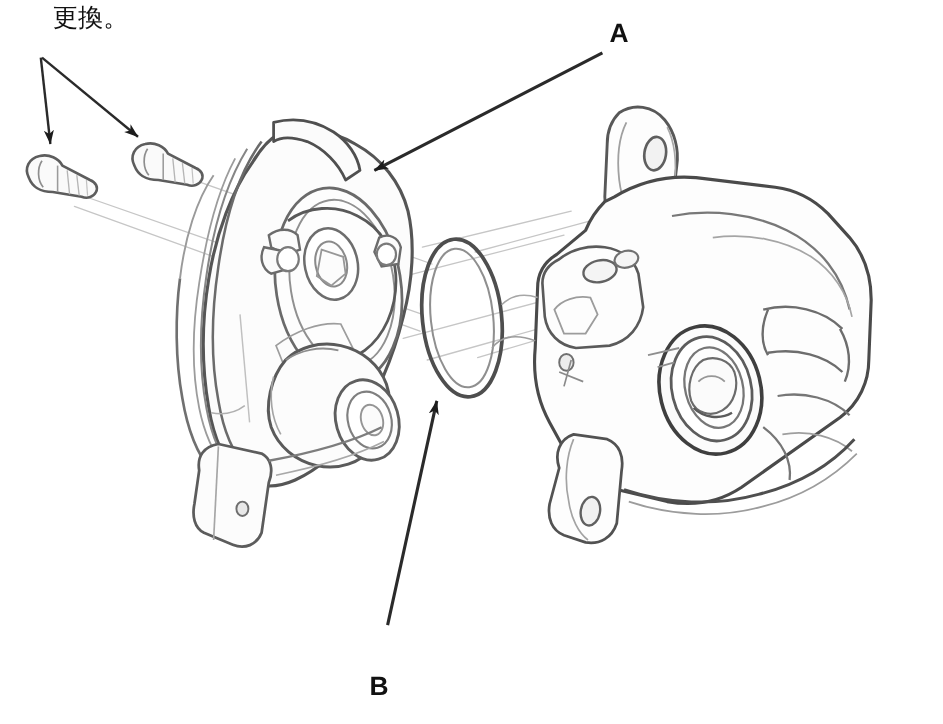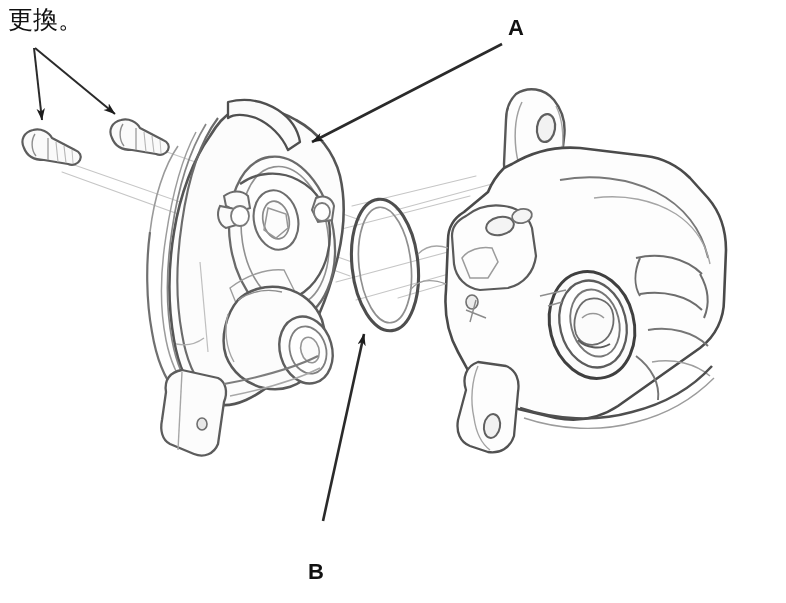--- a/index.html
+++ b/index.html
@@ -35,23 +35,24 @@
     color: #111111;
     white-space: pre;
     line-height: 1.12;
   }
   .label-letter {
     font-weight: bold;
     font-size: 22px;
     letter-spacing: 0.5px;
   }
   .label-cjk {
-    font-size: 25px;
+    font-size: 21px;
     font-weight: 500;
-    font-family: Liberation Serif, serif;
+    font-family: Liberation Mono, monospace;
+    margin-left: 36px;
   }
   #label-a { left: 508px; top: 16px; }
   #label-top-note { left: 8px; top: 6px; }
   #label-b-group { left: 302px; top: 524px; text-align: left; }
   #label-b-group .label-letter { display: block; margin-left: 6px; }
 </style>
 </head>
 <body>
 
 <div id="diagram-root">

